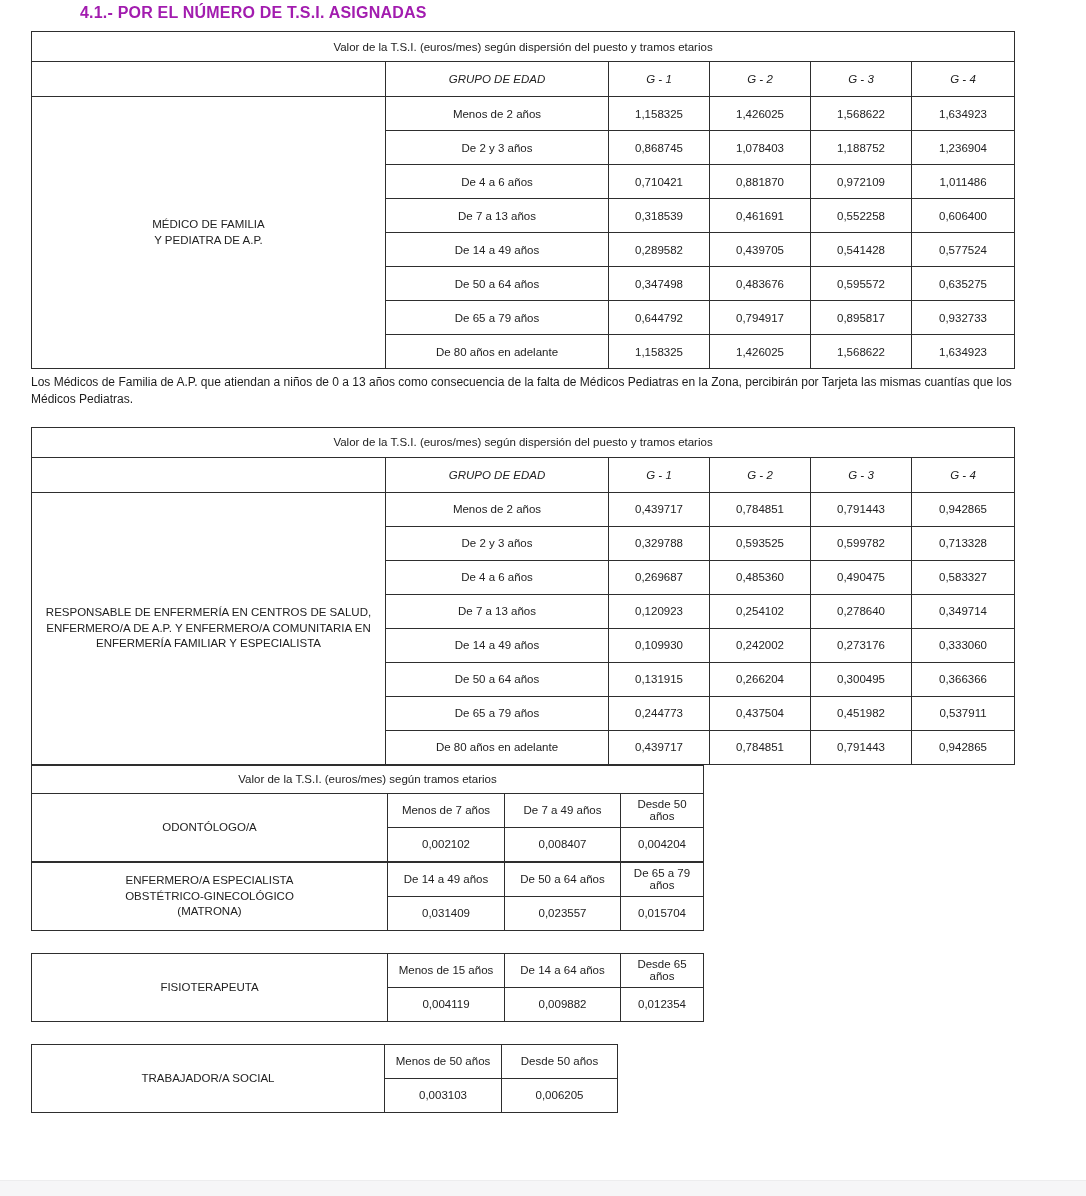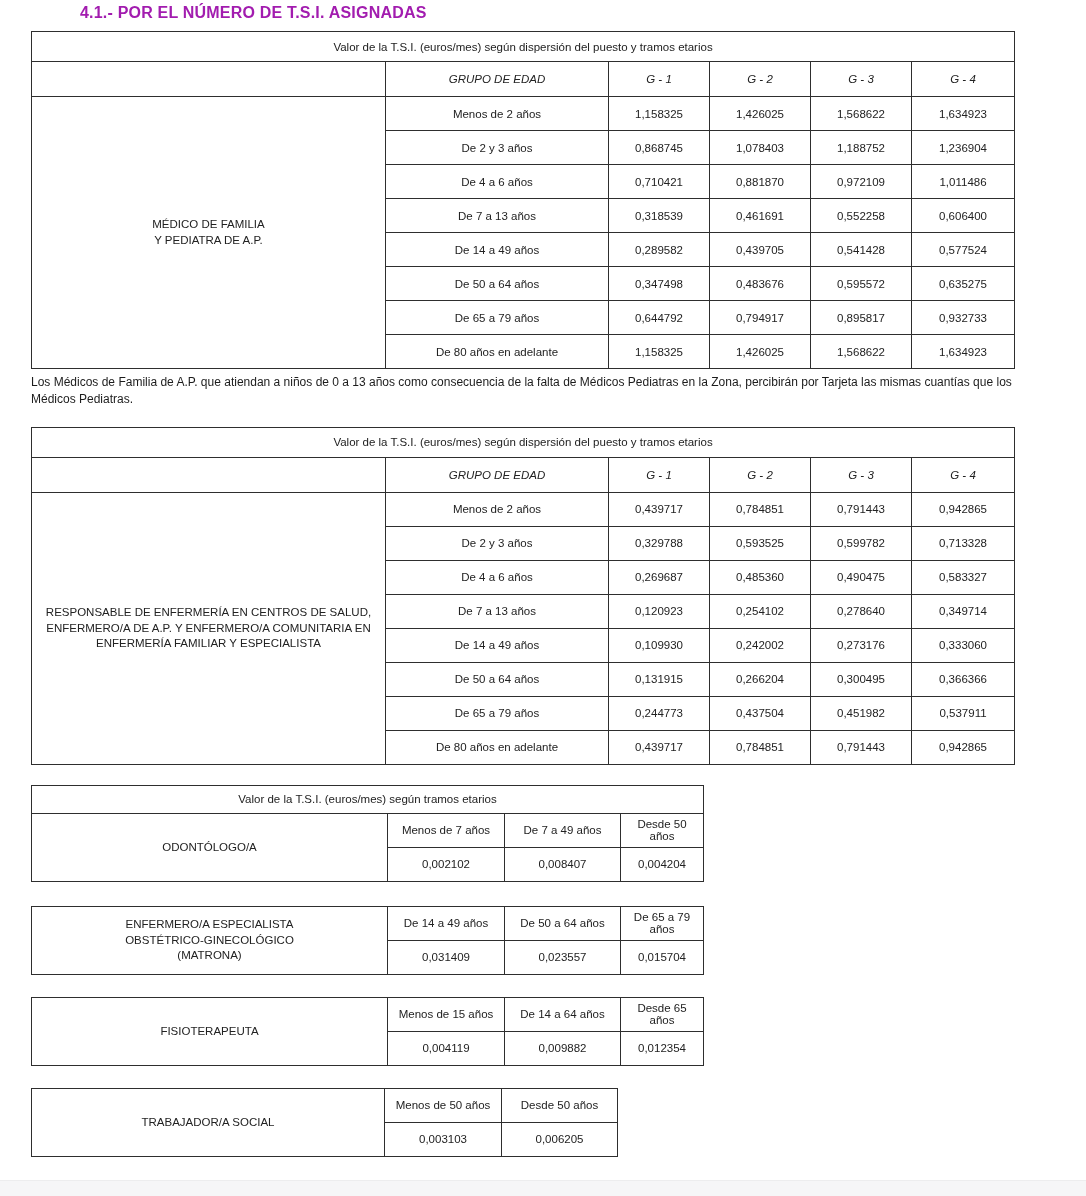--- a/index.html
+++ b/index.html
@@ -49,23 +49,23 @@
   .tiny-table td { height: 34px; margin-left: 27px; }
   .row-label span { display: block; line-height: 1.35; }
   .note {
     font-size: 12px;
     line-height: 1.45;
     color: #1c1c1c;
     margin-top: 5px;
     max-width: 1025px;
   }
   .gap-18 { margin-top: 18px; }
-  .gap-20 { margin-top: 20px; }
+  .gap-20 { }
   .gap-22 { margin-top: 22px; }
-  .gap-24 { margin-top: 24px; }
+  .gap-24 { }
   .footer-strip {
     position: absolute;
     left: 0; right: 0; bottom: 0;
     height: 16px;
     background: #f6f6f7;
     border-top: 1px solid #ededee;
   }
 </style>
 </head>
 <body>

